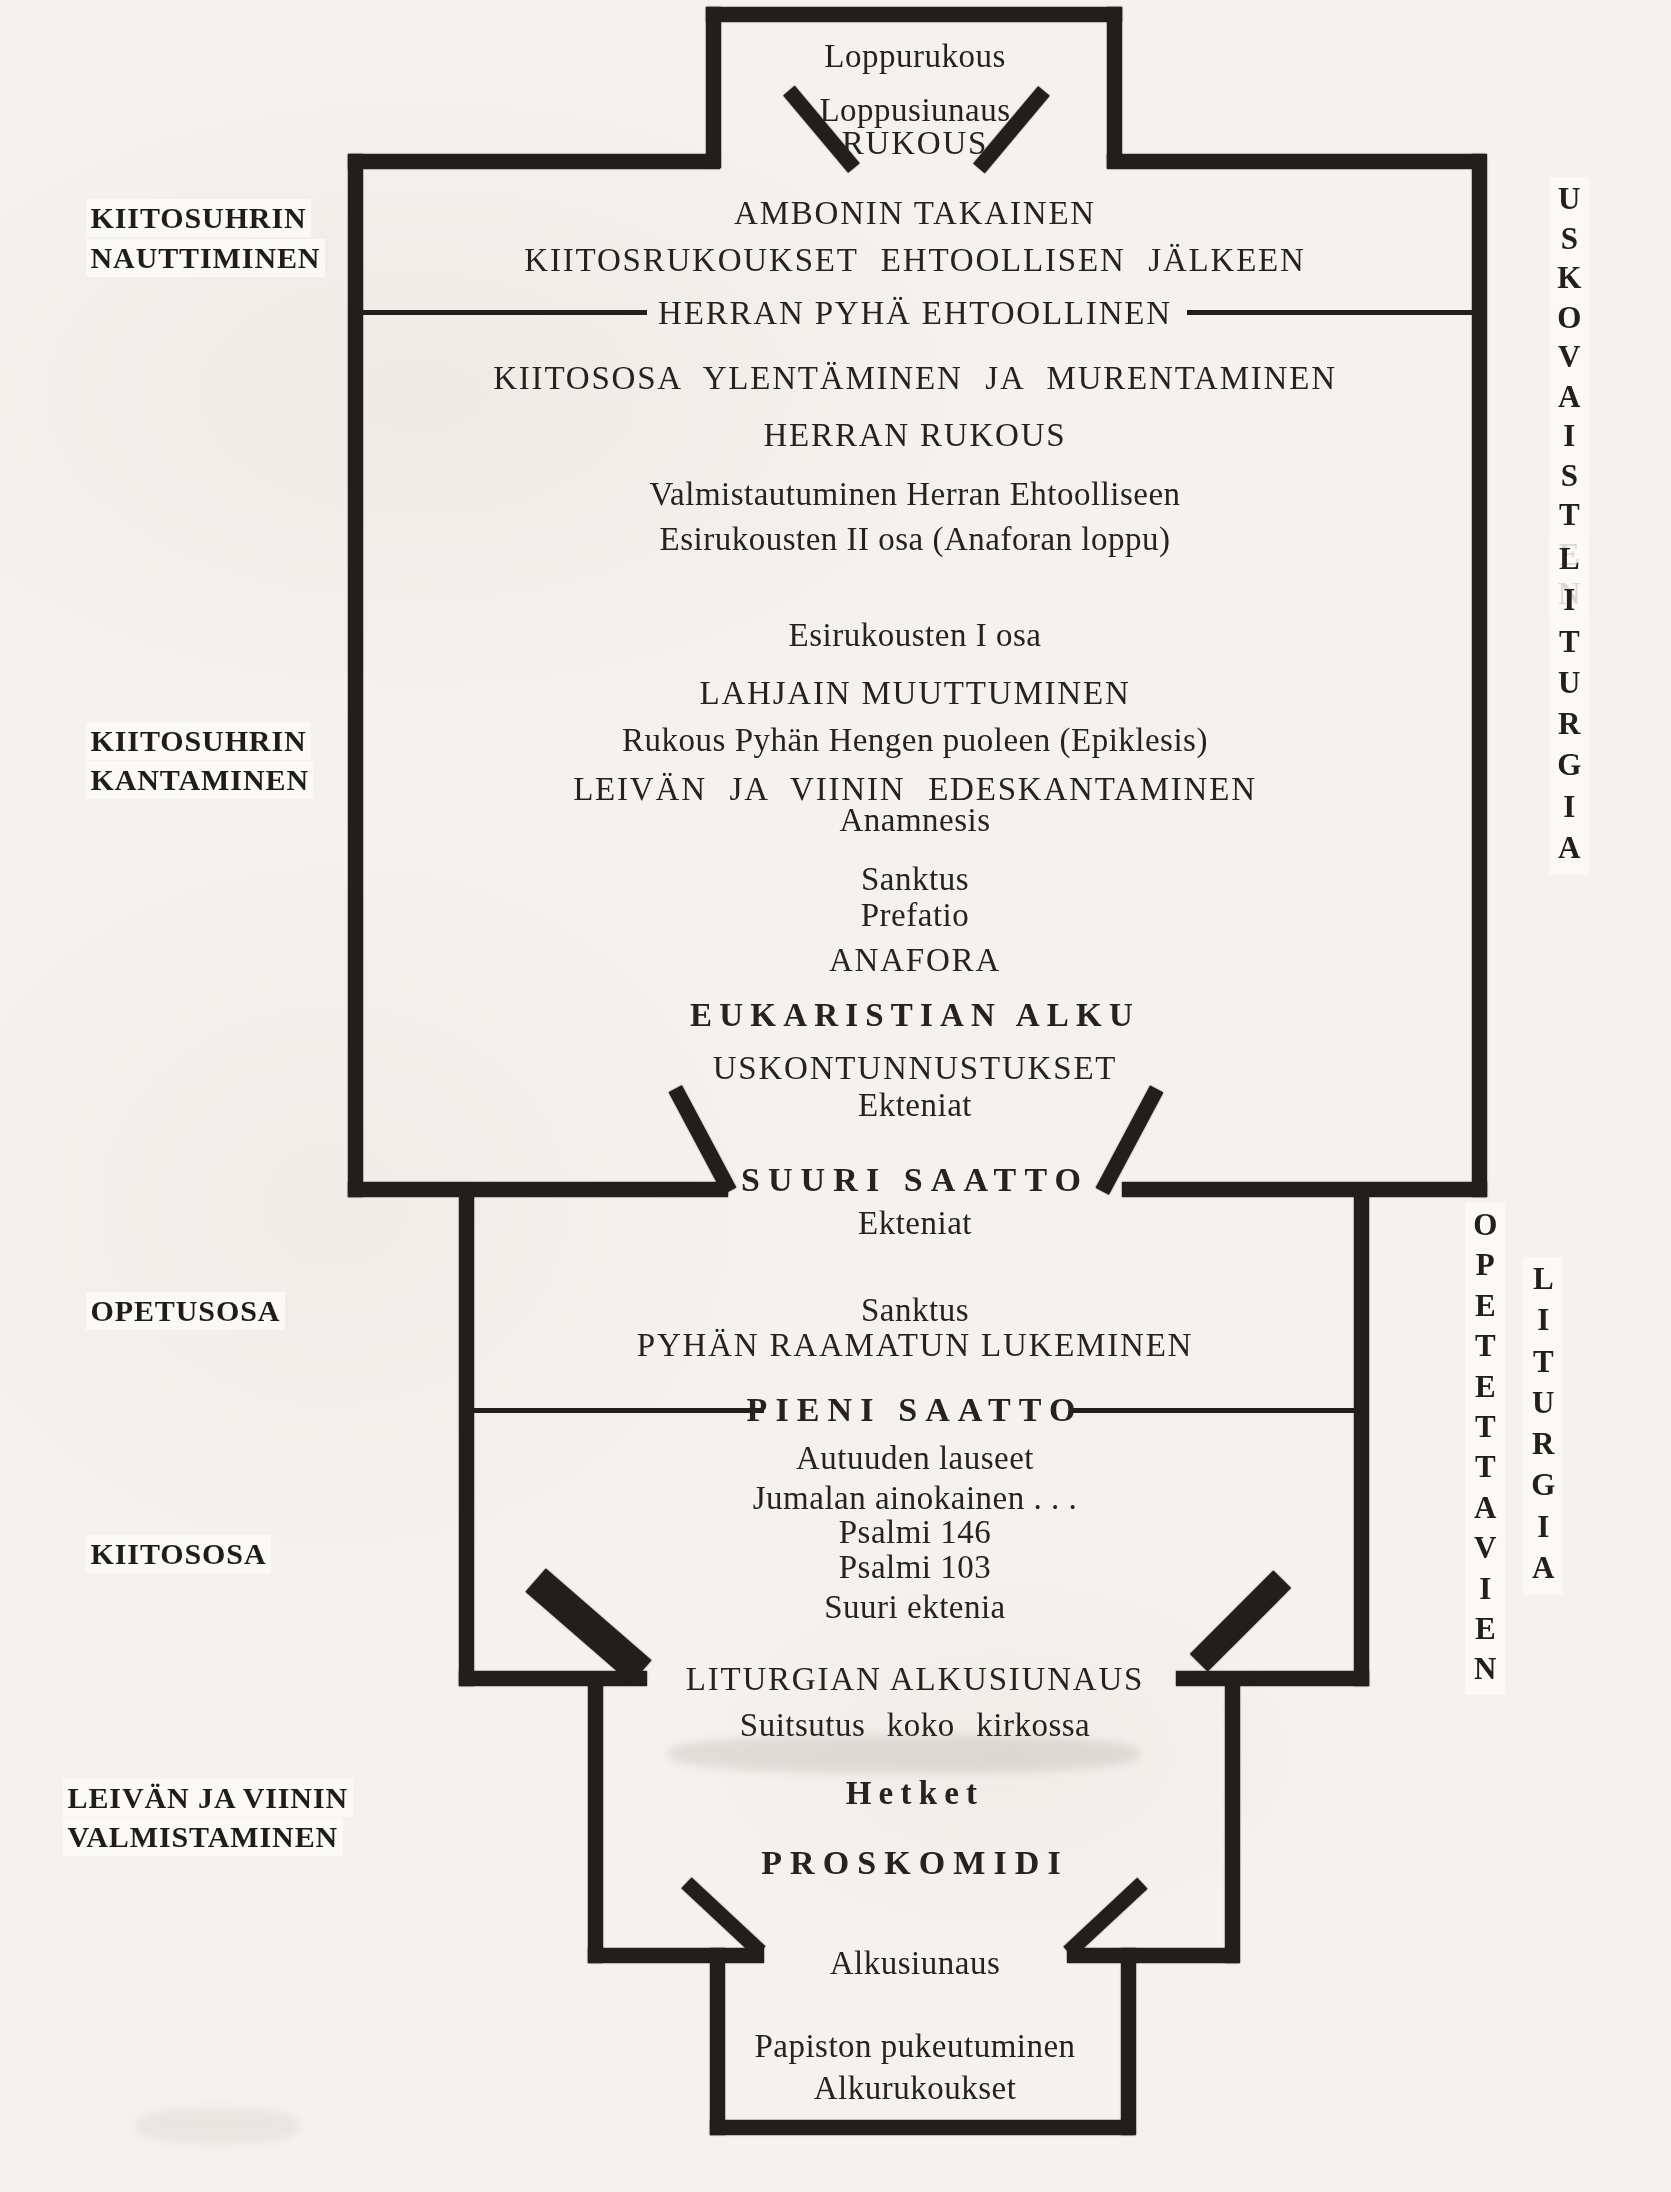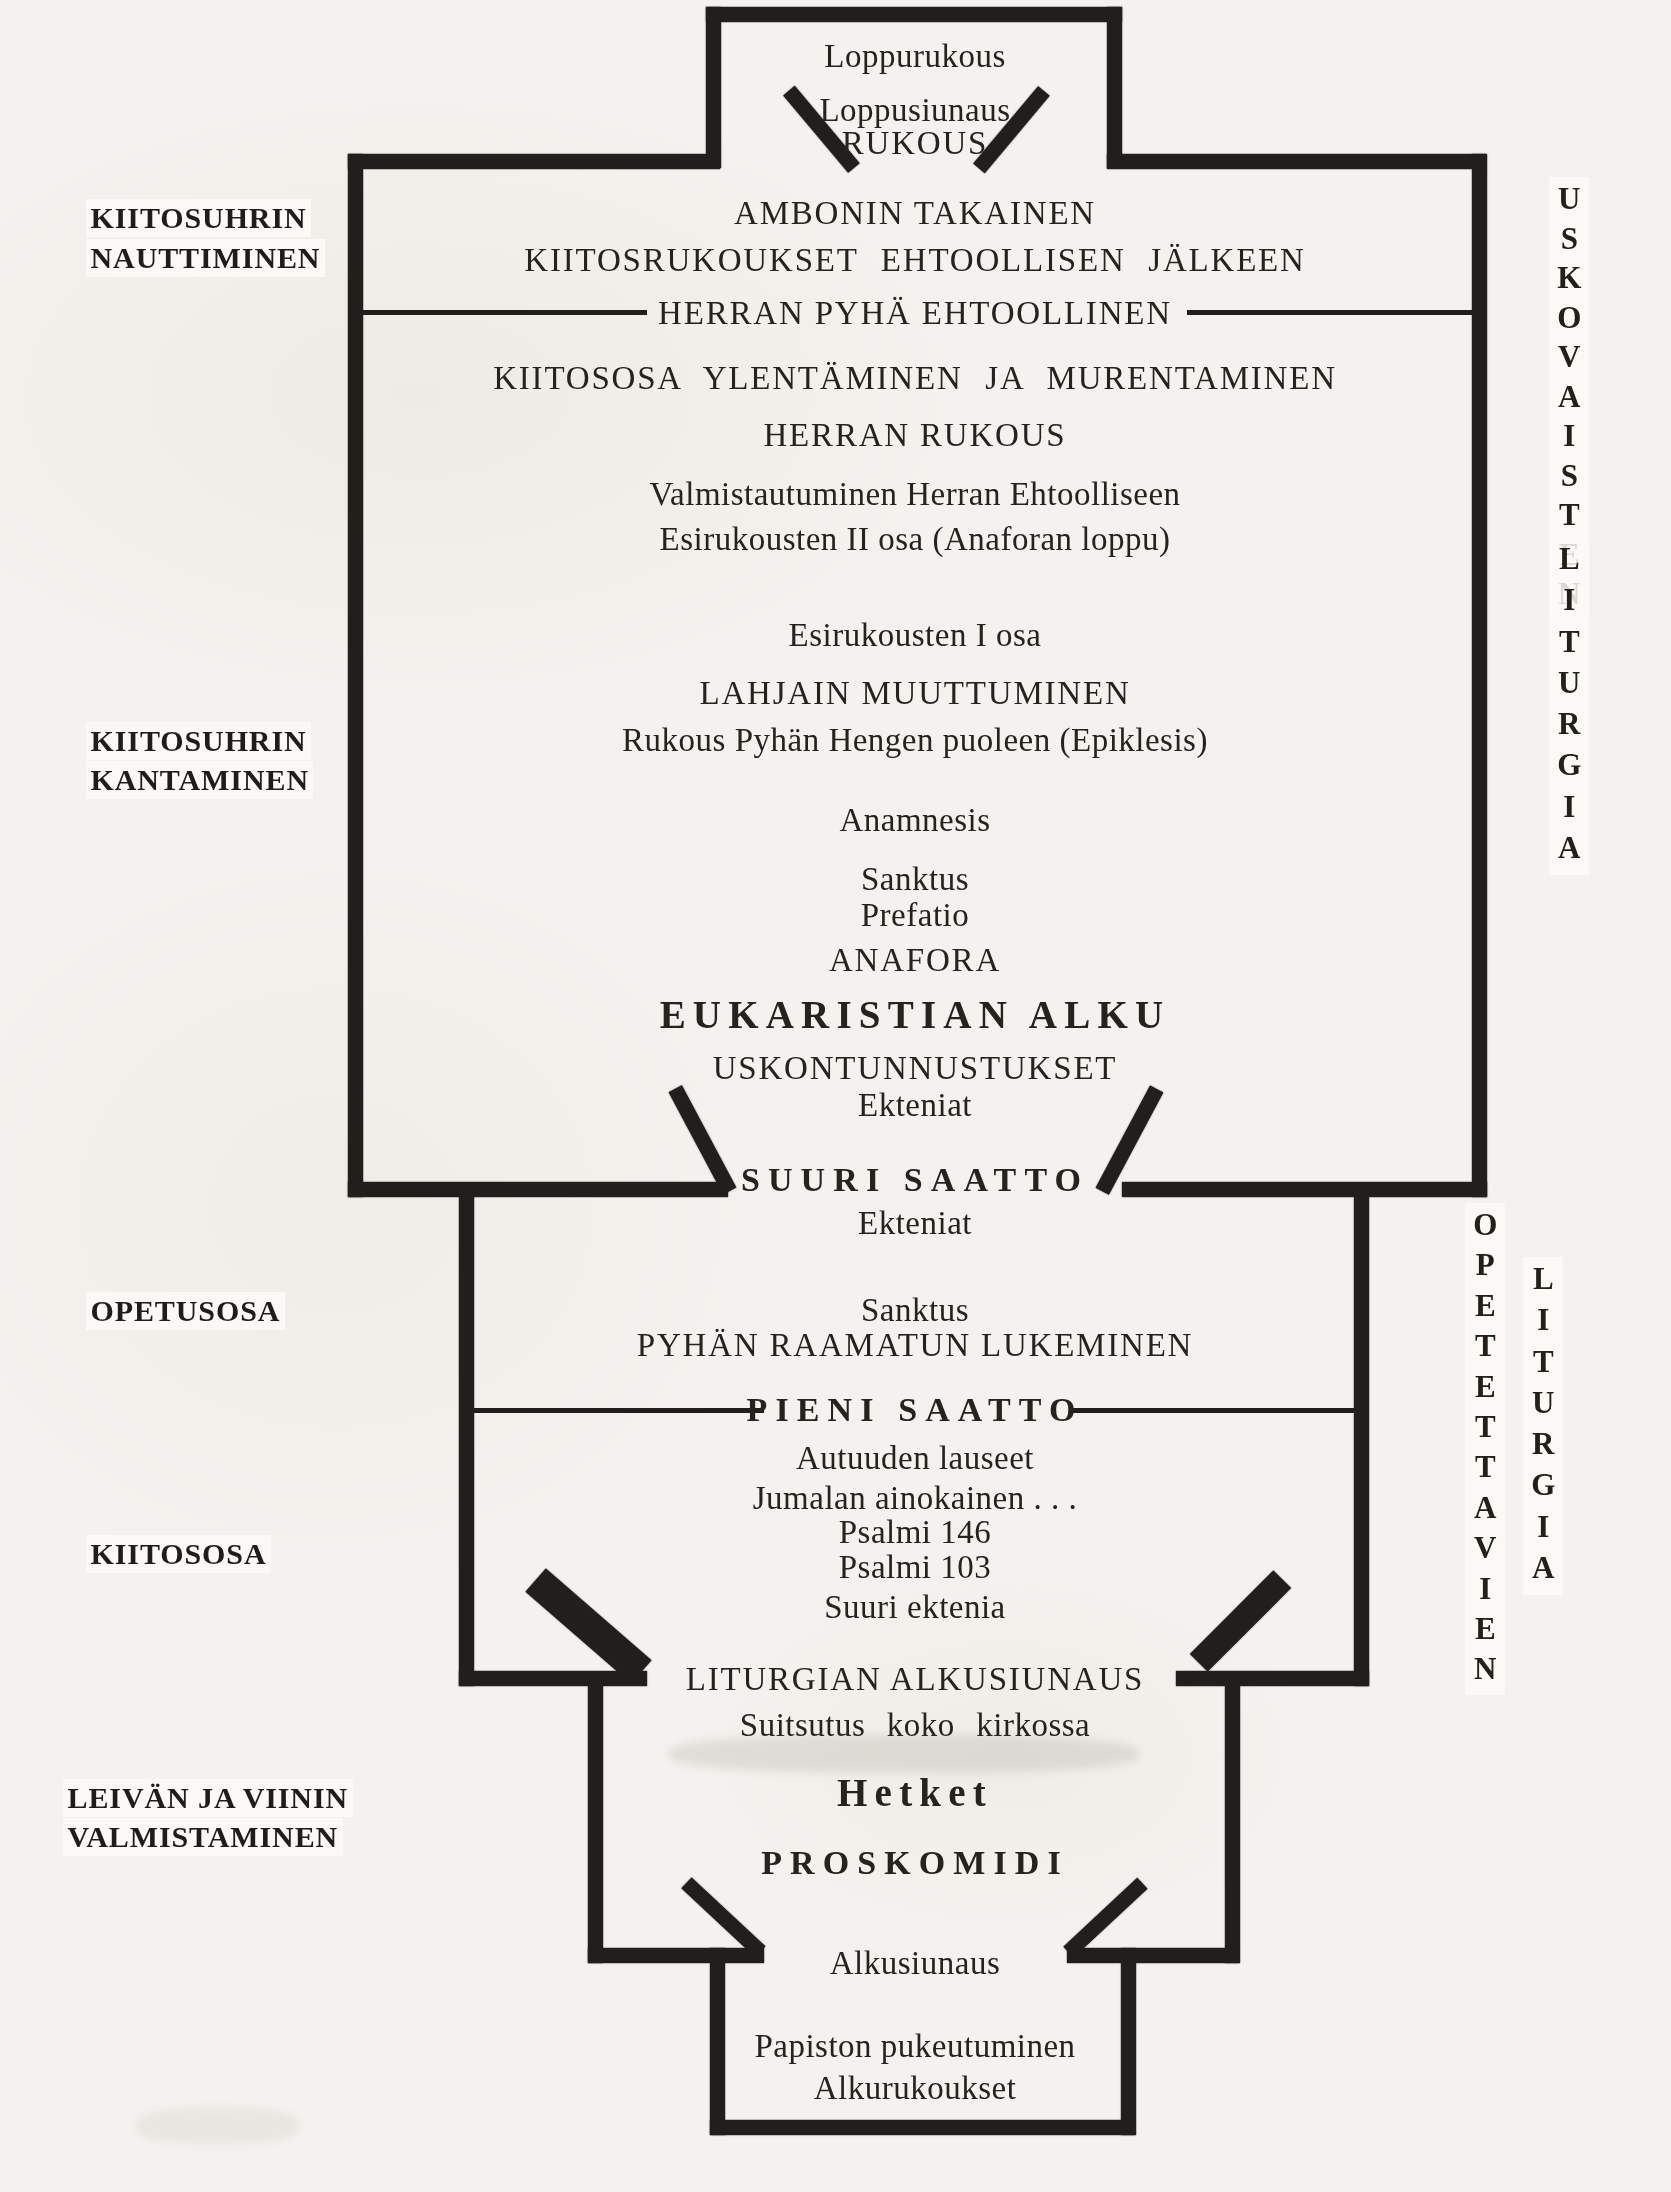--- a/index.html
+++ b/index.html
@@ -18,21 +18,21 @@
   .rule{height:5.4px;}
   .blade{width:14.5px;box-shadow:0 0 1.4px #211f1c;}
   .row{
     position:absolute;left:915px;transform:translateX(-50%);
     white-space:nowrap;line-height:40px;margin-top:-20px;
   }
   .caps{font-size:33px;letter-spacing:1.8px;font-family:Liberation Serif, serif;}
   .lc{font-size:33px;letter-spacing:0.5px;}
   .wsp{word-spacing:12.7px;}
   .bsp{font-weight:bold;font-size:34px;letter-spacing:8.1px;}
-  .bsp2{font-weight:bold;font-size:39px;letter-spacing:7.2px;}
+  .bsp2{font-weight:bold;font-size:33px;letter-spacing:7.2px;}
   .side-label{
     position:absolute;left:86px;font-weight:bold;font-size:30px;letter-spacing:0.9px;
     white-space:nowrap;line-height:36px;margin-top:-18px;color:#1f1d1a;
     background:rgba(251,250,247,.9);padding:0.9px 4.5px;
   }
   .vlabel{
     position:absolute;writing-mode:vertical-rl;text-orientation:upright;
     font-weight:bold;font-size:31px;color:#232019;
     background:rgba(251,250,247,.85);padding:3.6px 1.8px;
   }
@@ -97,20 +97,21 @@
   <div class="row caps" style="top:213px">AMBONIN TAKAINEN</div>
   <div class="row caps wsp" style="top:260px">KIITOSRUKOUKSET EHTOOLLISEN JÄLKEEN</div>
   <div class="row caps" style="top:313px">HERRAN PYHÄ EHTOOLLINEN</div>
   <div class="row caps wsp" style="top:378px">KIITOSOSA YLENTÄMINEN JA MURENTAMINEN</div>
   <div class="row caps" style="top:435px">HERRAN RUKOUS</div>
   <div class="row lc" style="top:494px">Valmistautuminen Herran Ehtoolliseen</div>
   <div class="row lc" style="top:539px">Esirukousten II osa (Anaforan loppu)</div>
   <div class="row lc" style="top:635px">Esirukousten I osa</div>
   <div class="row lc" style="top:740px">Rukous Pyhän Hengen puoleen (Epiklesis)</div>
   <div class="row caps" style="top:693px">LAHJAIN MUUTTUMINEN</div>
+  <div class="row caps wsp" style="top:789px">LEIVÄN JA VIININ EDESKANTAMINEN</div>
   <div class="row lc" style="top:820px">Anamnesis</div>
   <div class="row lc" style="top:879px">Sanktus</div>
   <div class="row lc" style="top:915px">Prefatio</div>
   <div class="row caps" style="top:960px">ANAFORA</div>
   <div class="row bsp2" style="top:1015px">EUKARISTIAN ALKU</div>
   <div class="row caps" style="top:1068px">USKONTUNNUSTUKSET</div>
   <div class="row lc" style="top:1105px">Ekteniat</div>
   <div class="row bsp" style="top:1180px">SUURI SAATTO</div>
   <div class="row lc" style="top:1223px">Ekteniat</div>
 

